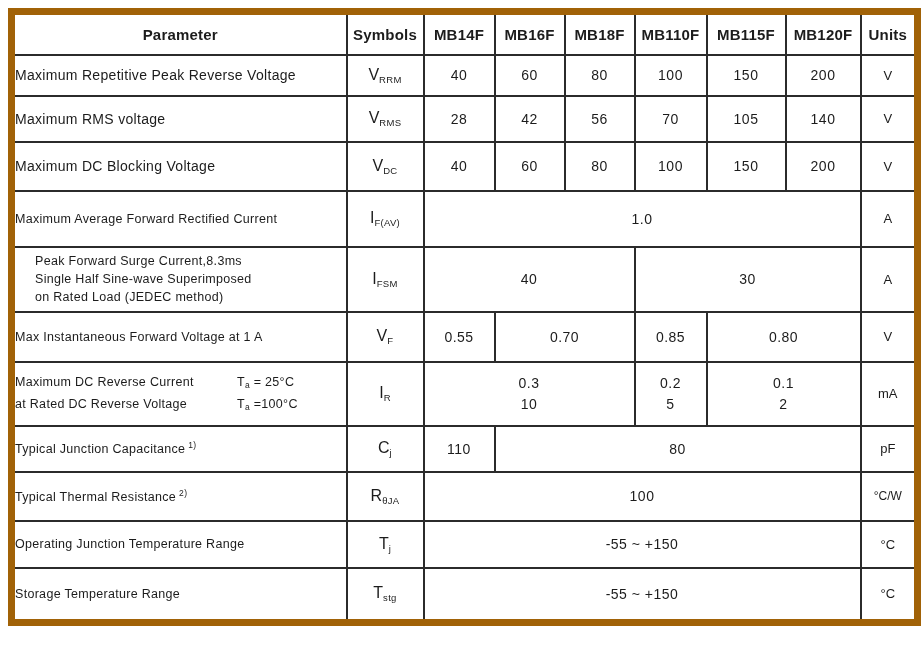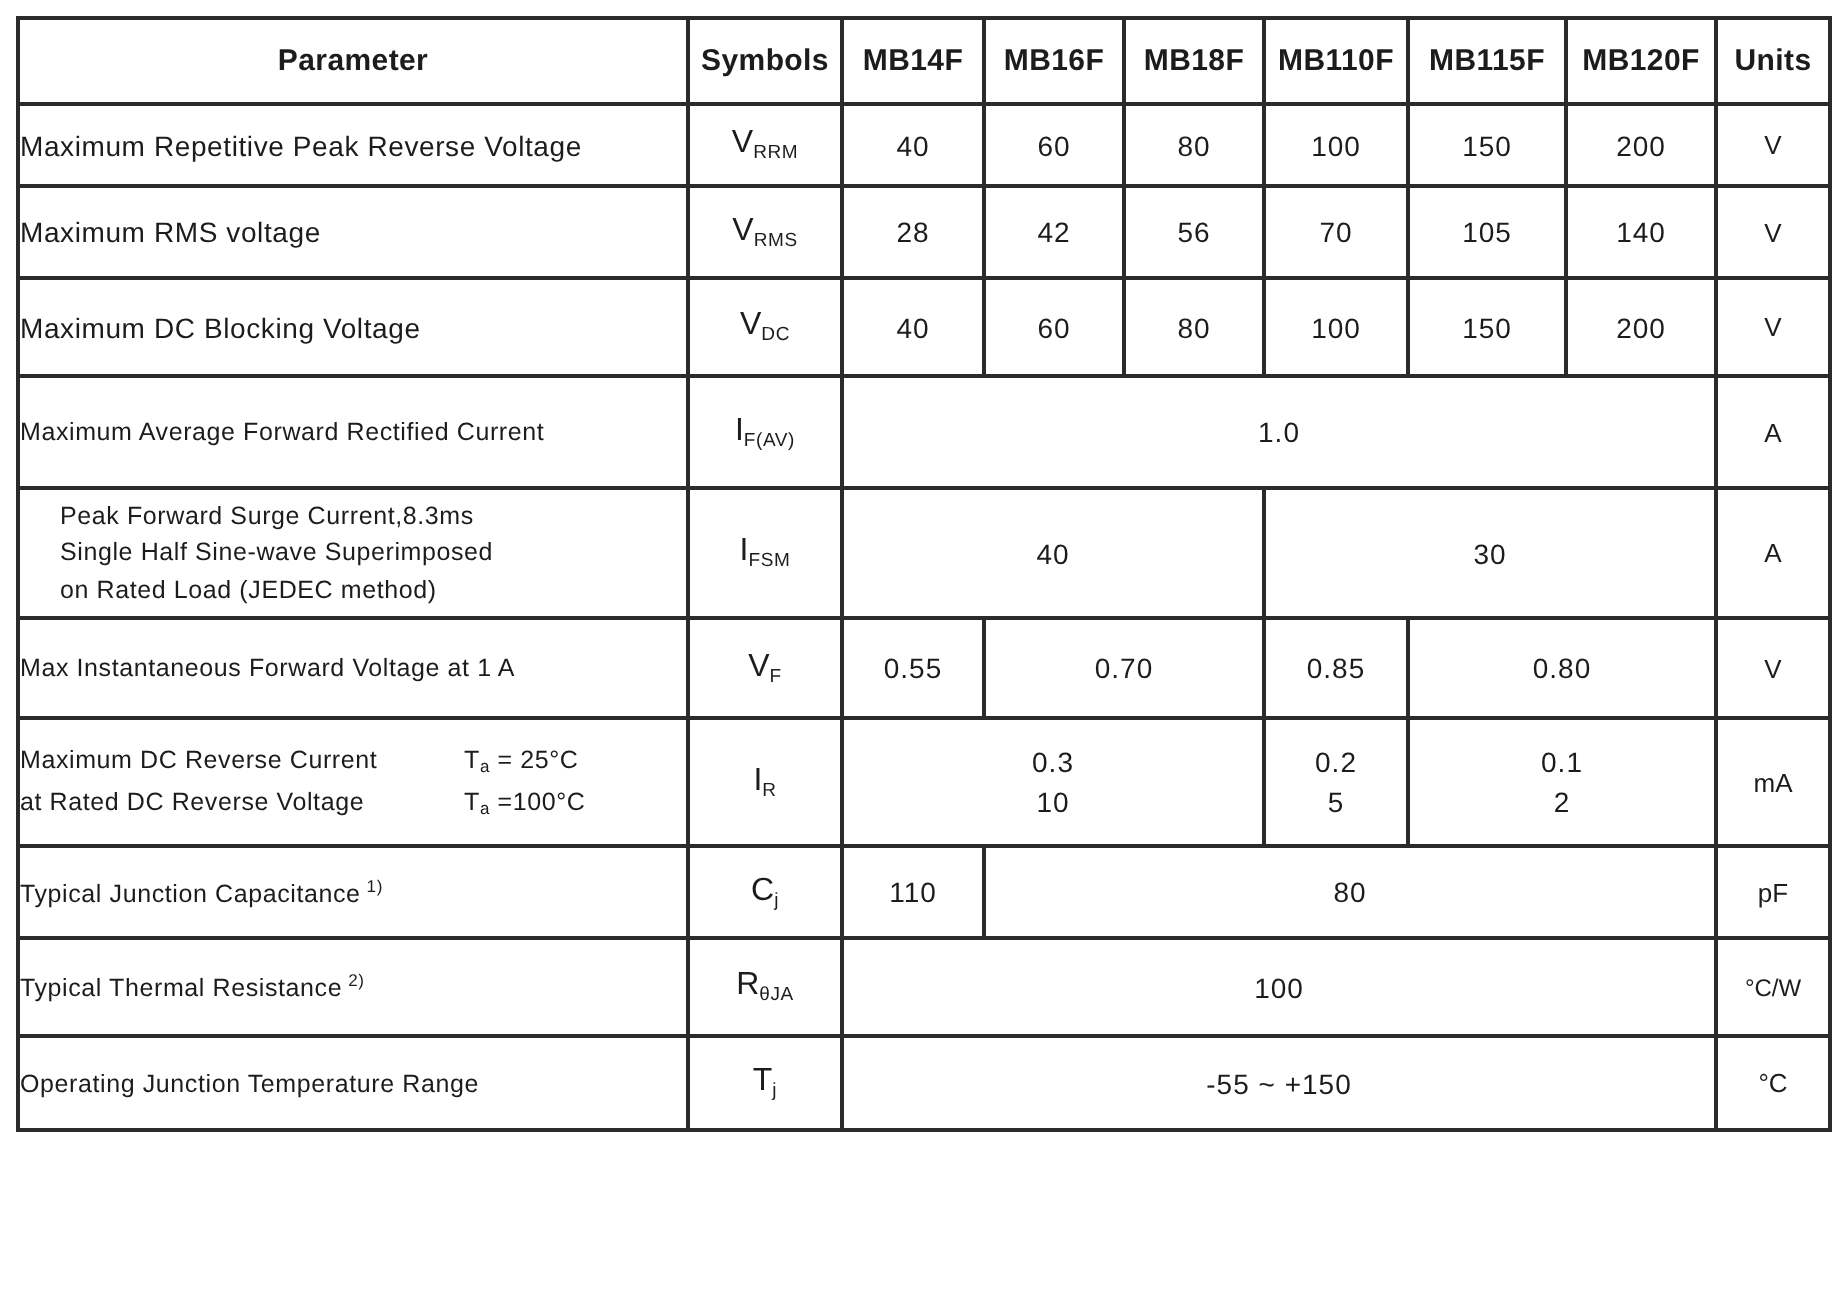--- a/index.html
+++ b/index.html
@@ -13,21 +13,21 @@
     width: 923px;
     height: 653px;
     background: #ffffff;
     box-sizing: border-box;
     padding: 8px 7px 4px 8px;
   }
   table.spec {
     border-collapse: collapse;
     table-layout: fixed;
     width: 908px;
-    border: 2px solid #a16207;
+    border: 7px solid #a16207;
   }
   table.spec th, table.spec td {
     border: 2px solid #2b2b2b;
     padding: 0;
     background: #ffffff;
     overflow: hidden;
   }
   th.hdr {
     font-size: 15px;
     font-weight: bold;
@@ -225,16 +225,22 @@
         <td class="unit sm">°C/W</td>
       </tr>
 
       <tr class="r9">
         <td class="param">Operating Junction Temperature Range</td>
         <td class="sym"><span>T</span><sub>j</sub></td>
         <td class="val" colspan="6">-55 ~ +150</td>
         <td class="unit">°C</td>
       </tr>
 
+      <tr class="r10">
+        <td class="param">Storage Temperature Range</td>
+        <td class="sym"><span>T</span><sub>stg</sub></td>
+        <td class="val" colspan="6">-55 ~ +150</td>
+        <td class="unit">°C</td>
+      </tr>
 
     </tbody>
   </table>
 </div>
 
 </body></html>

